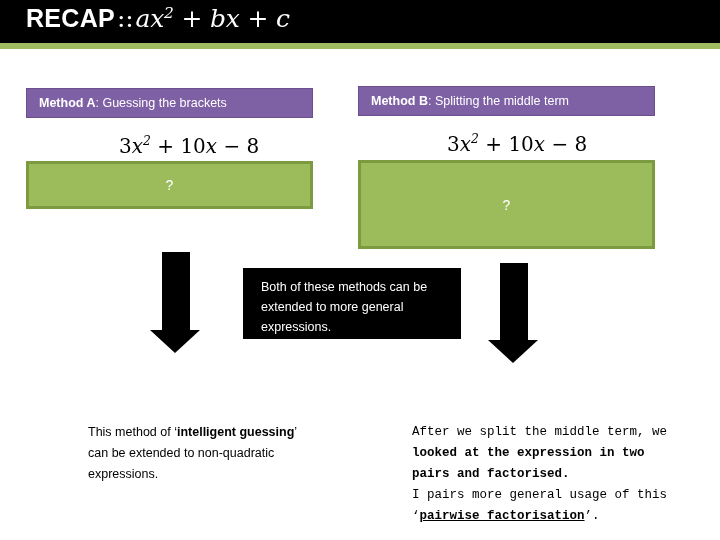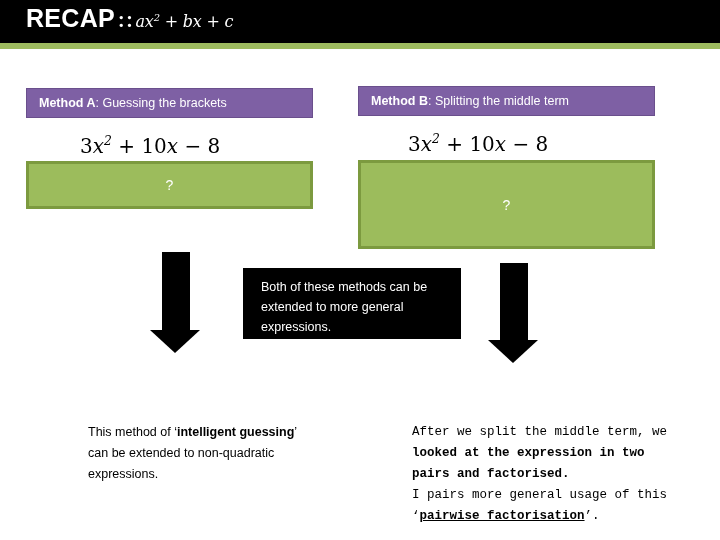--- a/index.html
+++ b/index.html
@@ -33,21 +33,21 @@
   }
   #header-title .recap-word {
     font-family: "Liberation Sans", sans-serif;
     font-weight: bold;
     font-size: 25px;
     letter-spacing: 0.3px;
   }
   #header-title .math {
     font-family: "DejaVu Serif", serif;
     font-style: italic;
-    font-size: 16px;
+    font-size: 25px;
   }
   #header-title .colons {
     font-family: "DejaVu Serif", serif;
     font-style: normal;
     font-size: 25px;
     padding: 0 2px;
   }
   #header-title sup {
     font-size: 0.62em;
     vertical-align: super;
@@ -78,20 +78,21 @@
   #method-a-label { left: 26px;  top: 88px;  width: 287px; height: 30px; }
   #method-b-label { left: 358px; top: 86px;  width: 297px; height: 30px; }
 
   
   .expression {
     position: absolute;
     font-family: "DejaVu Serif", serif;
     font-size: 20px;
     color: #000000;
     white-space: nowrap;
+    margin-left: 39px;
   }
   .expression .var { font-style: italic; }
   .expression sup { font-size: 0.62em; vertical-align: super; font-style: italic; }
   #expression-a { left: 80px;  top: 133px; }
   #expression-b { left: 408px; top: 131px; }
 
   
   .answer-box {
     position: absolute;
     background: #9cbc5c;

